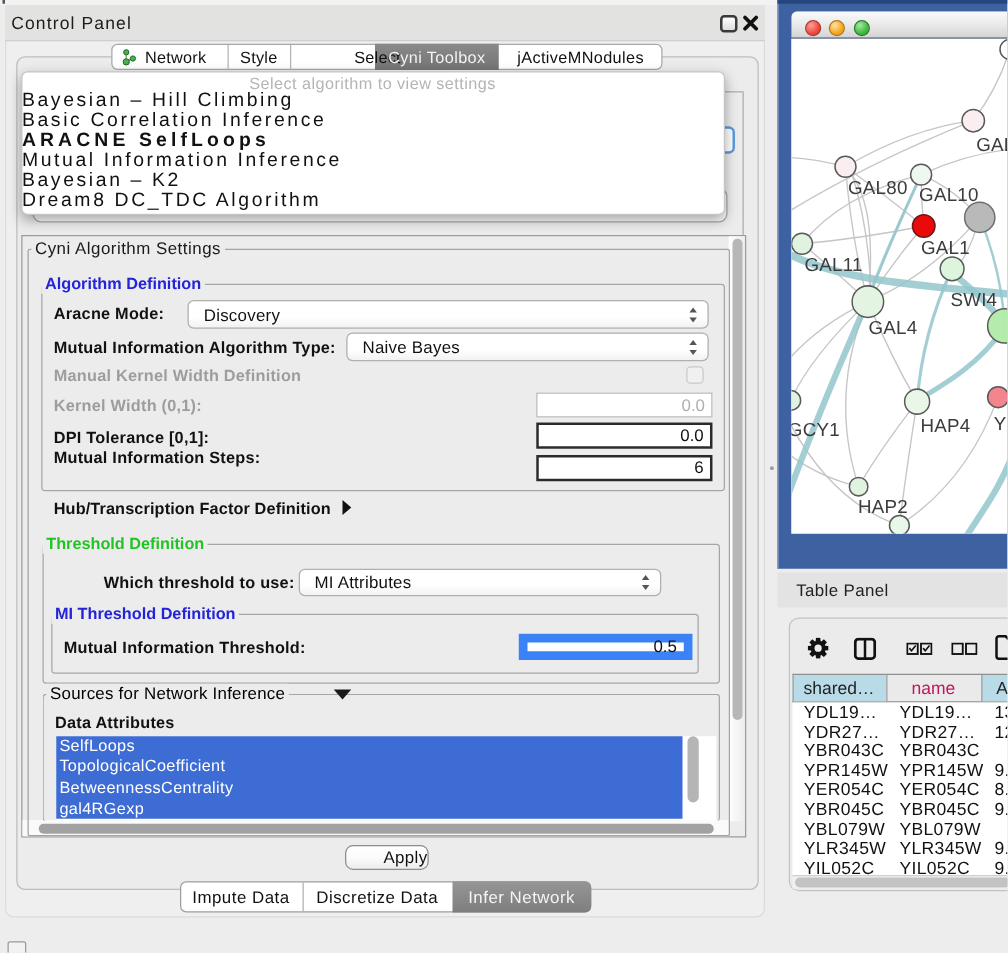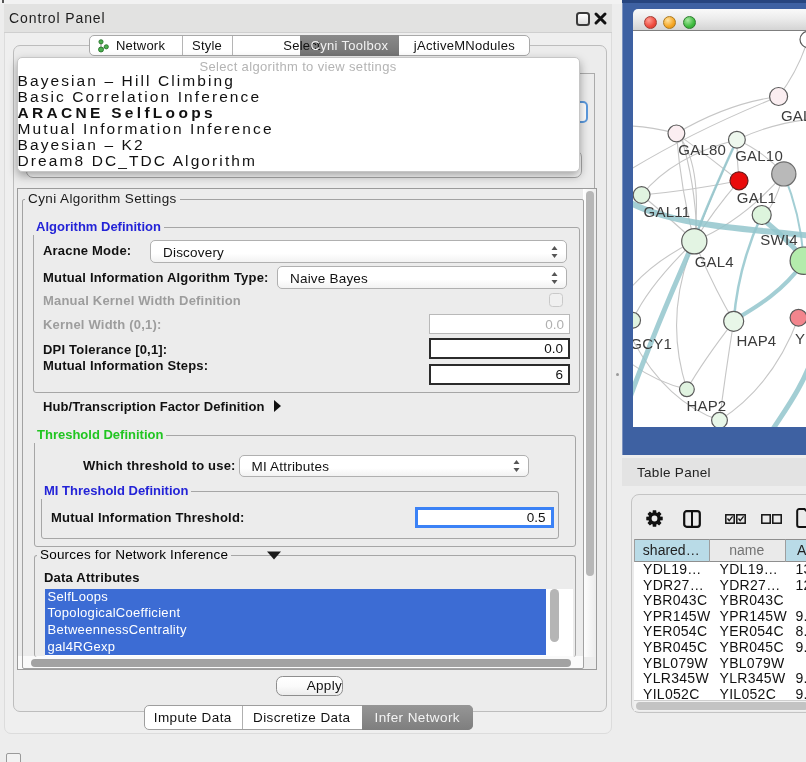--- a/index.html
+++ b/index.html
@@ -112,21 +112,21 @@
 <div class="combo" style="left:238.5px;top:455px;width:290px;height:22px;">
   <span class="ct">MI Attributes</span>
   <svg class="carr" viewBox="0 0 7 12">
       <path d="M3.5 0 L6.5 4 L0.5 4 Z" fill="#555"></path>
       <path d="M3.5 12 L6.5 8 L0.5 8 Z" fill="#555"></path>
     </svg>
 </div>
 <div class="grp" style="left:40.5px;top:491px;width:516.5px;height:46px;"></div>
 <div class="grpt" style="left:41px;top:483px;color:#2323d7;">MI Threshold Definition</div>
 <div class="lbl abs" style="left:51px;top:510px;">Mutual Information Threshold:</div>
-<div class="field" style="left:415px;top:506.5px;width:138.5px;height:21px;border:3px solid #3b82f6;">
+<div class="field" style="left:415px;top:506.5px;width:138.5px;height:21px;border:7px solid #3b82f6;">
     <span class="fieldtxt">0.5</span>
   </div>
 
 <div class="grp" style="left:33.5px;top:555px;width:540px;height:101px;border-bottom:none;"></div>
 <div class="grpt" style="left:37px;top:547px;font-weight:normal;font-size:13.5px;letter-spacing:0.2px;">Sources for Network Inference</div>
 <svg class="abs" style="left:267px;top:551px;" width="14" height="9" viewBox="0 0 14 9">
     <path d="M0 0.5 L14 0.5 L7 8.5 Z" fill="#1a1a1a"></path>
   </svg>
 <div class="lbl abs" style="left:44px;top:570px;">Data Attributes</div>
 
@@ -262,21 +262,21 @@
   <path d="M1.2 3 a2 2 0 0 1 2 -2 L8.5 1 L13 5.5 L13 17 a2 2 0 0 1 -2 2 L3.2 19 a2 2 0 0 1 -2 -2 Z" fill="none" stroke="#111" stroke-width="2"></path>
 </svg>
 
 <div class="abs" style="left:633.5px;top:539px;width:172.5px;height:23px;background:#eaeaea;border-top:1px solid #8f8f8f;border-bottom:1px solid #8f8f8f;box-sizing:border-box;"></div>
 <div class="abs" style="left:633.5px;top:540px;width:75.5px;height:21px;background:#b9dbe7;"></div>
 <div class="abs" style="left:784.5px;top:540px;width:21.5px;height:21px;background:#b9dbe7;"></div>
 <div class="abs" style="left:633.5px;top:539px;width:1px;height:23px;background:#9e9e9e;"></div>
 <div class="abs" style="left:709px;top:539px;width:1px;height:23px;background:#9e9e9e;"></div>
 <div class="abs" style="left:784.5px;top:539px;width:1px;height:23px;background:#9e9e9e;"></div>
 <div class="abs" style="left:633.5px;top:540px;width:75.5px;height:21px;line-height:21px;text-align:center;font-size:14px;color:#222;">shared…</div>
-<div class="abs" style="left:709px;top:540px;width:75.5px;height:21px;line-height:21px;text-align:center;font-size:14px;color:#737373;">name</div>
+<div class="abs" style="left:709px;top:540px;width:75.5px;height:21px;line-height:21px;text-align:center;font-size:14px;color:#be185d;">name</div>
 <div class="abs" style="left:797px;top:540px;width:20px;height:21px;line-height:21px;font-size:14px;color:#222;">A</div>
 
 <div class="abs" style="left:633.5px;top:562px;width:172.5px;height:138px;background:#fff;overflow:hidden;">
   <div style="position:absolute;left:9.5px;top:0;font-size:14px;color:#111;letter-spacing:0.3px;line-height:15.6px;">YDL19…<br>YDR27…<br>YBR043C<br>YPR145W<br>YER054C<br>YBR045C<br>YBL079W<br>YLR345W<br>YIL052C</div>
   <div style="position:absolute;left:86px;top:0;font-size:14px;color:#111;letter-spacing:0.3px;line-height:15.6px;">YDL19…<br>YDR27…<br>YBR043C<br>YPR145W<br>YER054C<br>YBR045C<br>YBL079W<br>YLR345W<br>YIL052C</div>
   <div style="position:absolute;left:162px;top:0;font-size:14px;color:#111;letter-spacing:0.3px;line-height:15.6px;">13<br>12<br><br>9.<br>8.<br>9.<br><br>9.<br>9.</div>
 </div>
 
 <div class="abs" style="left:633.5px;top:700px;width:172.5px;height:11px;background:#f0f0f0;border-top:1px solid #cfcfcf;box-sizing:border-box;"></div>
 <div class="abs" style="left:636px;top:701.5px;width:172px;height:8px;background:#c3c3c3;border-radius:4px;"></div>

